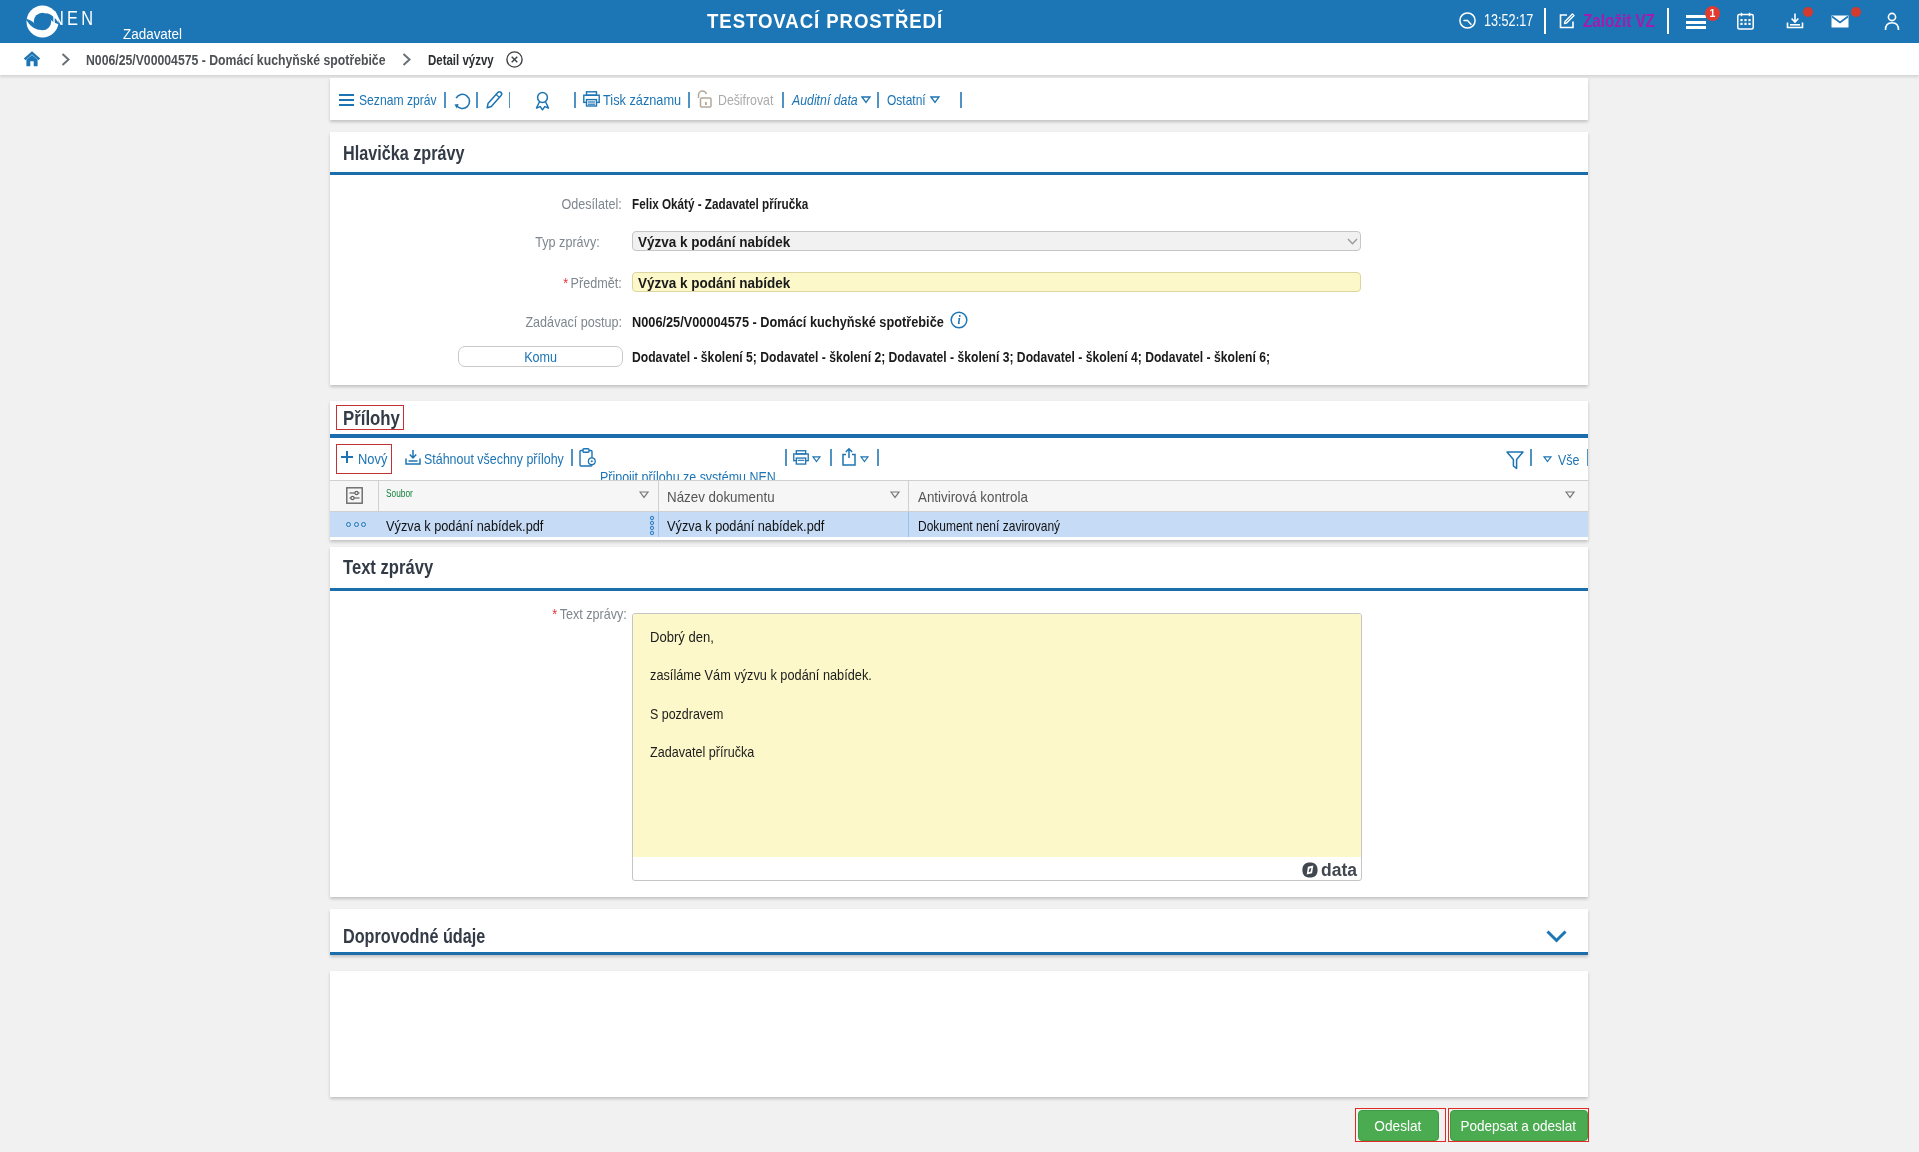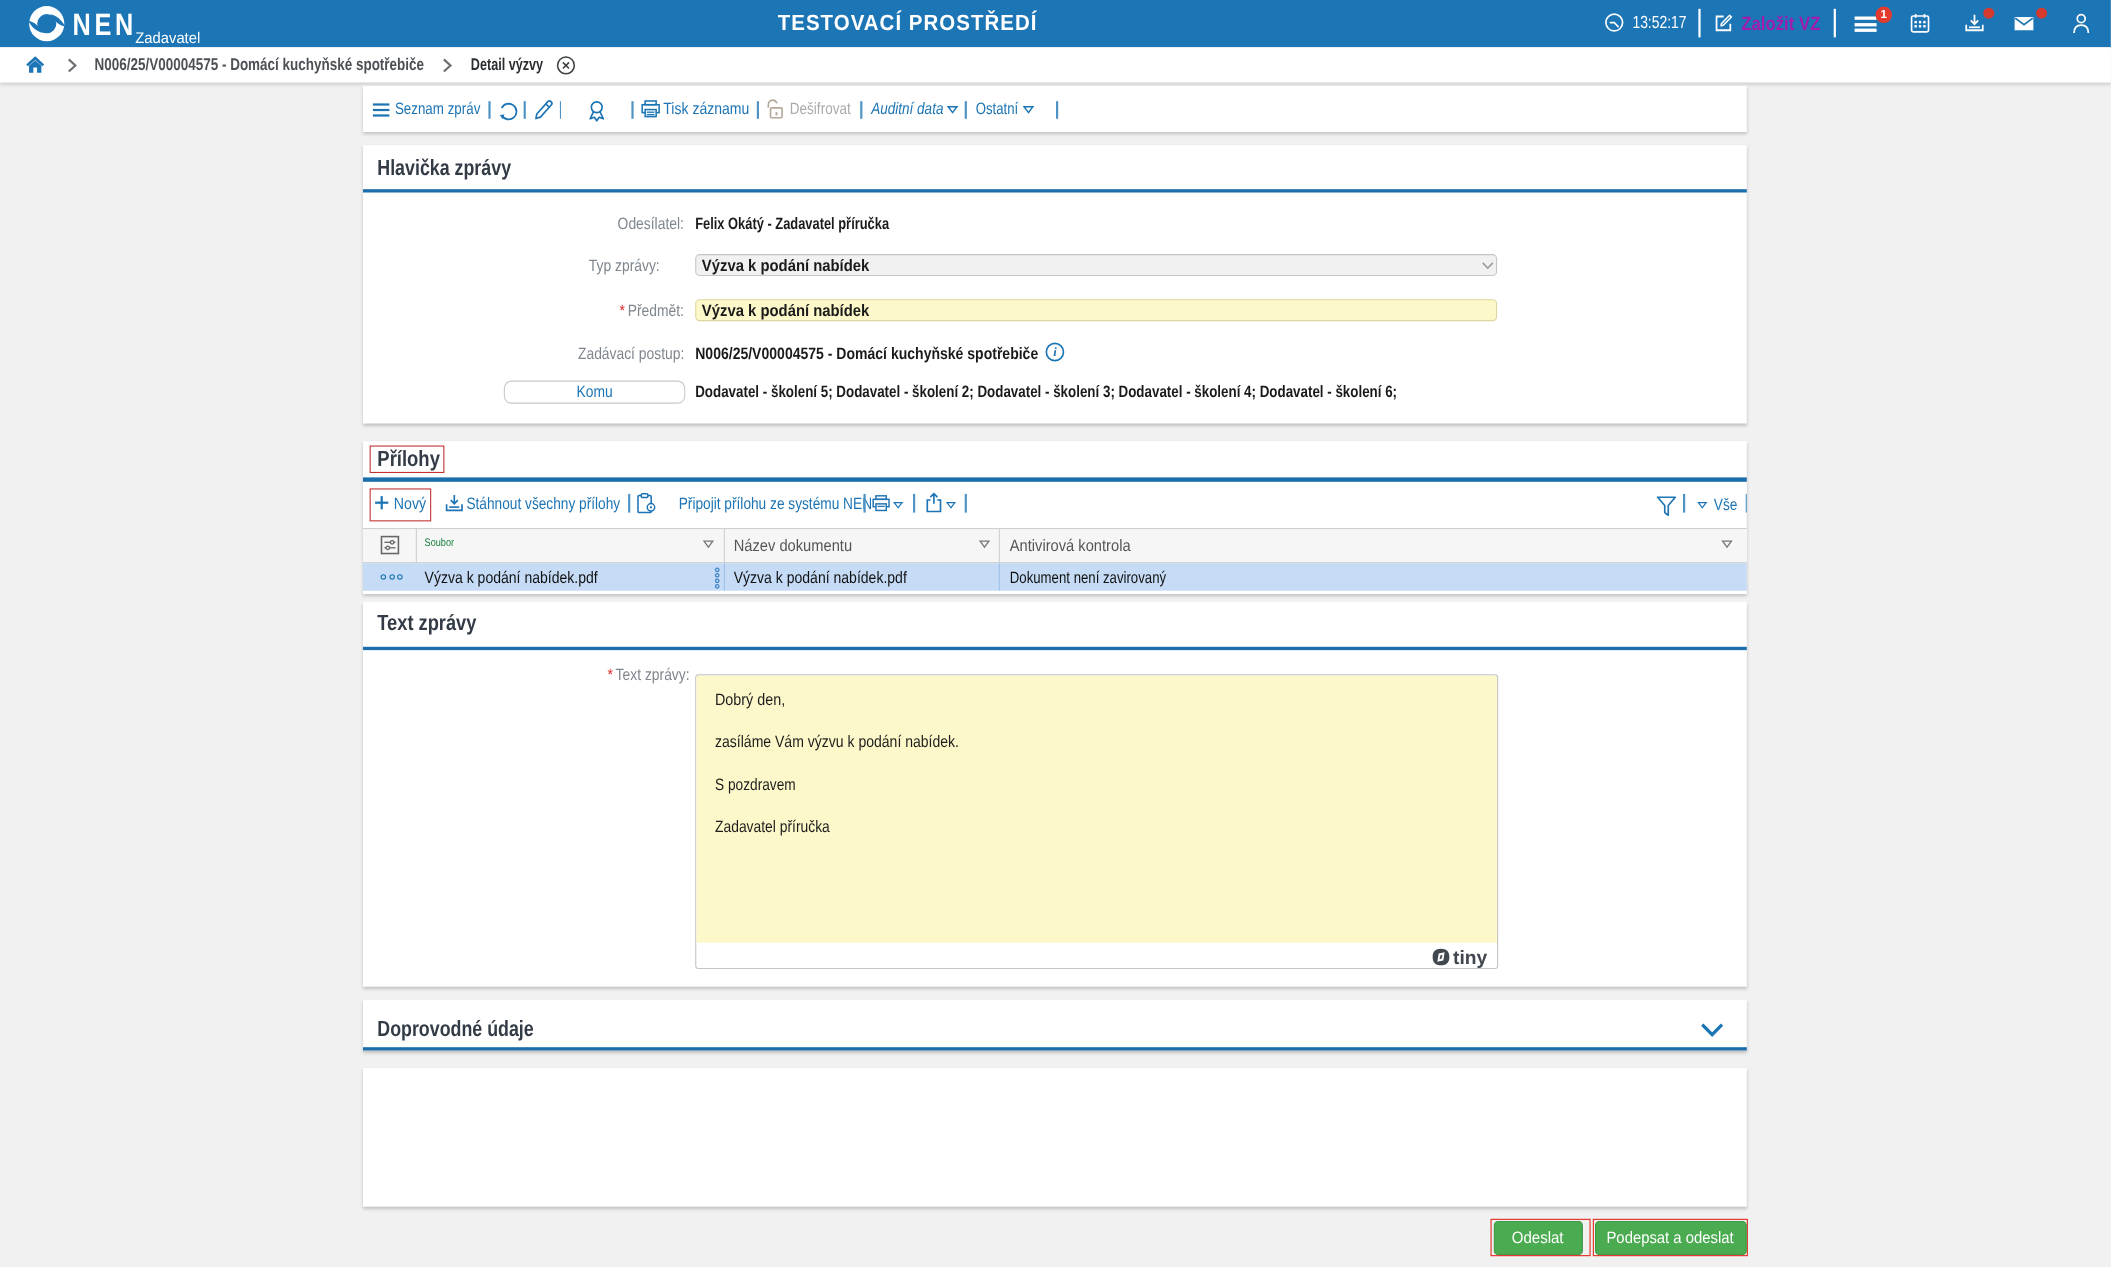--- a/index.html
+++ b/index.html
@@ -38,21 +38,21 @@
 <div class="abs" style="left:0;top:0;width:1919px;height:43px;background:#1c75b5;"></div>
 
 <svg class="abs" style="left:25px;top:3px;" width="35" height="37" viewBox="0 0 35 37">
   <circle cx="17.5" cy="18.5" r="16" fill="#ffffff"></circle>
   <circle cx="17.5" cy="18.5" r="8.7" fill="#1c75b5"></circle>
   <g transform="rotate(-15 17.5 18.5)">
   <path d="M2.0,11.5 C7,14 10.5,18.5 12,25.8 C8,23.8 3.8,19.5 2.0,11.5 Z" fill="#1c75b5"></path>
   <path d="M33.0,25.5 C28,23 24.5,18.5 23,11.2 C27,13.2 31.2,17.5 33.0,25.5 Z" fill="#1c75b5"></path>
   </g>
 </svg>
-<div class="t" style="left:66px;top:7px;color:#fff;font-size:28px;font-weight:bold;"><span class="sx" id="nen" style="letter-spacing:4px;">NEN</span></div>
+<div class="t" style="left:52px;top:7px;color:#fff;font-size:20px;font-weight:normal;"><span class="sx" id="nen" style="letter-spacing:4px;">NEN</span></div>
 <div class="t" style="left:123px;top:26px;color:#fff;font-size:14px;"><span class="sx" id="zadav">Zadavatel</span></div>
 
 <div class="t" style="left:707px;top:10px;color:#fff;font-size:20px;font-weight:bold;"><span class="sx" id="testprost" style="letter-spacing:1px;">TESTOVACÍ PROSTŘEDÍ</span></div>
 
 <svg class="abs" style="left:1459px;top:12px;" width="17" height="17" viewBox="0 0 17 17">
   <circle cx="8.5" cy="8.5" r="7.6" fill="none" stroke="#fff" stroke-width="1.5"></circle>
   <path d="M8.5 8.5 L12 12.2 M8.5 8.5 L5 8.5" fill="none" stroke="#fff" stroke-width="1.5" stroke-linecap="round"></path>
 </svg>
 <div class="t" style="left:1484px;top:12px;color:#fff;font-size:16px;"><span class="sx" id="time">13:52:17</span></div>
 
@@ -221,21 +221,21 @@
 </svg>
 <div class="t blue" style="left:424px;top:450px;font-size:15px;"><span class="sx" id="ps">Stáhnout všechny přílohy</span></div>
 <div class="sep" style="left:571px;top:449px;height:17px;"></div>
 
 <svg class="abs" style="left:579px;top:448px;" width="17" height="19" viewBox="0 0 17 19">
   <rect x="1" y="2.5" width="12" height="15.5" rx="1" fill="none" stroke="#1c74b4" stroke-width="1.4"></rect>
   <rect x="4" y="0.8" width="6" height="3.4" rx="1" fill="#fff" stroke="#1c74b4" stroke-width="1.4"></rect>
   <circle cx="12.8" cy="13.2" r="3.4" fill="#fff" stroke="#1c74b4" stroke-width="1.3"></circle>
   <circle cx="12.8" cy="13.2" r="1" fill="#1c74b4"></circle>
 </svg>
-<div class="t blue" style="left:600px;top:450px;font-size:15px;margin-left:17px;"><span class="sx" id="pp">Připojit přílohu ze systému NEN</span></div>
+<div class="t blue" style="left:600px;top:468px;font-size:15px;"><span class="sx" id="pp">Připojit přílohu ze systému NEN</span></div>
 <div class="sep" style="left:785px;top:449px;height:17px;"></div>
 
 <svg class="abs" style="left:793px;top:450px;" width="16" height="15" viewBox="0 0 17 16">
   <rect x="3.5" y="0.8" width="10" height="3.4" fill="none" stroke="#1c74b4" stroke-width="1.4"></rect>
   <rect x="0.8" y="4.2" width="15.4" height="7.2" fill="none" stroke="#1c74b4" stroke-width="1.4"></rect>
   <rect x="3.5" y="8.6" width="10" height="6.4" fill="#fff" stroke="#1c74b4" stroke-width="1.4"></rect>
   <line x1="5" y1="11" x2="12" y2="11" stroke="#1c74b4" stroke-width="1.2"></line>
 </svg>
 <svg class="abs" style="left:812px;top:456px;" width="9" height="7" viewBox="0 0 10 8">
     <path d="M1 1 L5 6.4 L9 1 Z" fill="none" stroke="#1c74b4" stroke-width="1.3"></path>
@@ -314,21 +314,21 @@
 </div>
 <div class="t" style="left:650px;top:627.5px;font-size:15px;color:#1c1c1c;"><span class="sx" id="e1">Dobrý den,</span></div>
 <div class="t" style="left:650px;top:666px;font-size:15px;color:#1c1c1c;"><span class="sx" id="e2">zasíláme Vám výzvu k podání nabídek.</span></div>
 <div class="t" style="left:650px;top:704.5px;font-size:15px;color:#1c1c1c;"><span class="sx" id="e3">S pozdravem</span></div>
 <div class="t" style="left:650px;top:743px;font-size:15px;color:#1c1c1c;"><span class="sx" id="e4">Zadavatel příručka</span></div>
 
 <svg class="abs" style="left:1302px;top:861.5px;" width="16" height="16" viewBox="0 0 16 16">
   <path d="M8 0.4 C13 0.4 15.6 3 15.6 8 C15.6 13 13 15.6 8 15.6 C3 15.6 0.4 13 0.4 8 C0.4 3 3 0.4 8 0.4 Z M11.3 3.6 L5.9 4.8 L4.7 12.4 L10.1 11.2 Z" fill="#40474f" fill-rule="evenodd"></path>
   <path d="M7.6 6.5 L9.4 6.1 L8.4 9.7 L6.6 10.1 Z" fill="#40474f"></path>
 </svg>
-<div class="t" style="left:1321px;top:860px;font-size:17.5px;font-weight:bold;color:#40474f;"><span class="sx" id="tiny">tiny</span></div>
+<div class="t" style="left:1321px;top:860px;font-size:17.5px;font-weight:bold;color:#40474f;"><span class="sx" id="tiny">data</span></div>
 
 <div class="card" style="left:330px;top:909px;width:1258px;height:46px;">
   <div class="abs" style="left:0;top:43px;width:100%;height:3px;background:#1b6dab;"></div>
 </div>
 <div class="t" style="left:343px;top:925px;font-size:20px;font-weight:bold;color:#333b46;"><span class="sx" id="h4">Doprovodné údaje</span></div>
 <svg class="abs" style="left:1546px;top:930px;" width="21" height="13" viewBox="0 0 21 13">
     <path d="M1.5 1.5 L10.5 10.5 L19.5 1.5" fill="none" stroke="#1c75b5" stroke-width="3"></path>
   </svg>
 <div class="card" style="left:330px;top:970.5px;width:1258px;height:126px;"></div>
 

